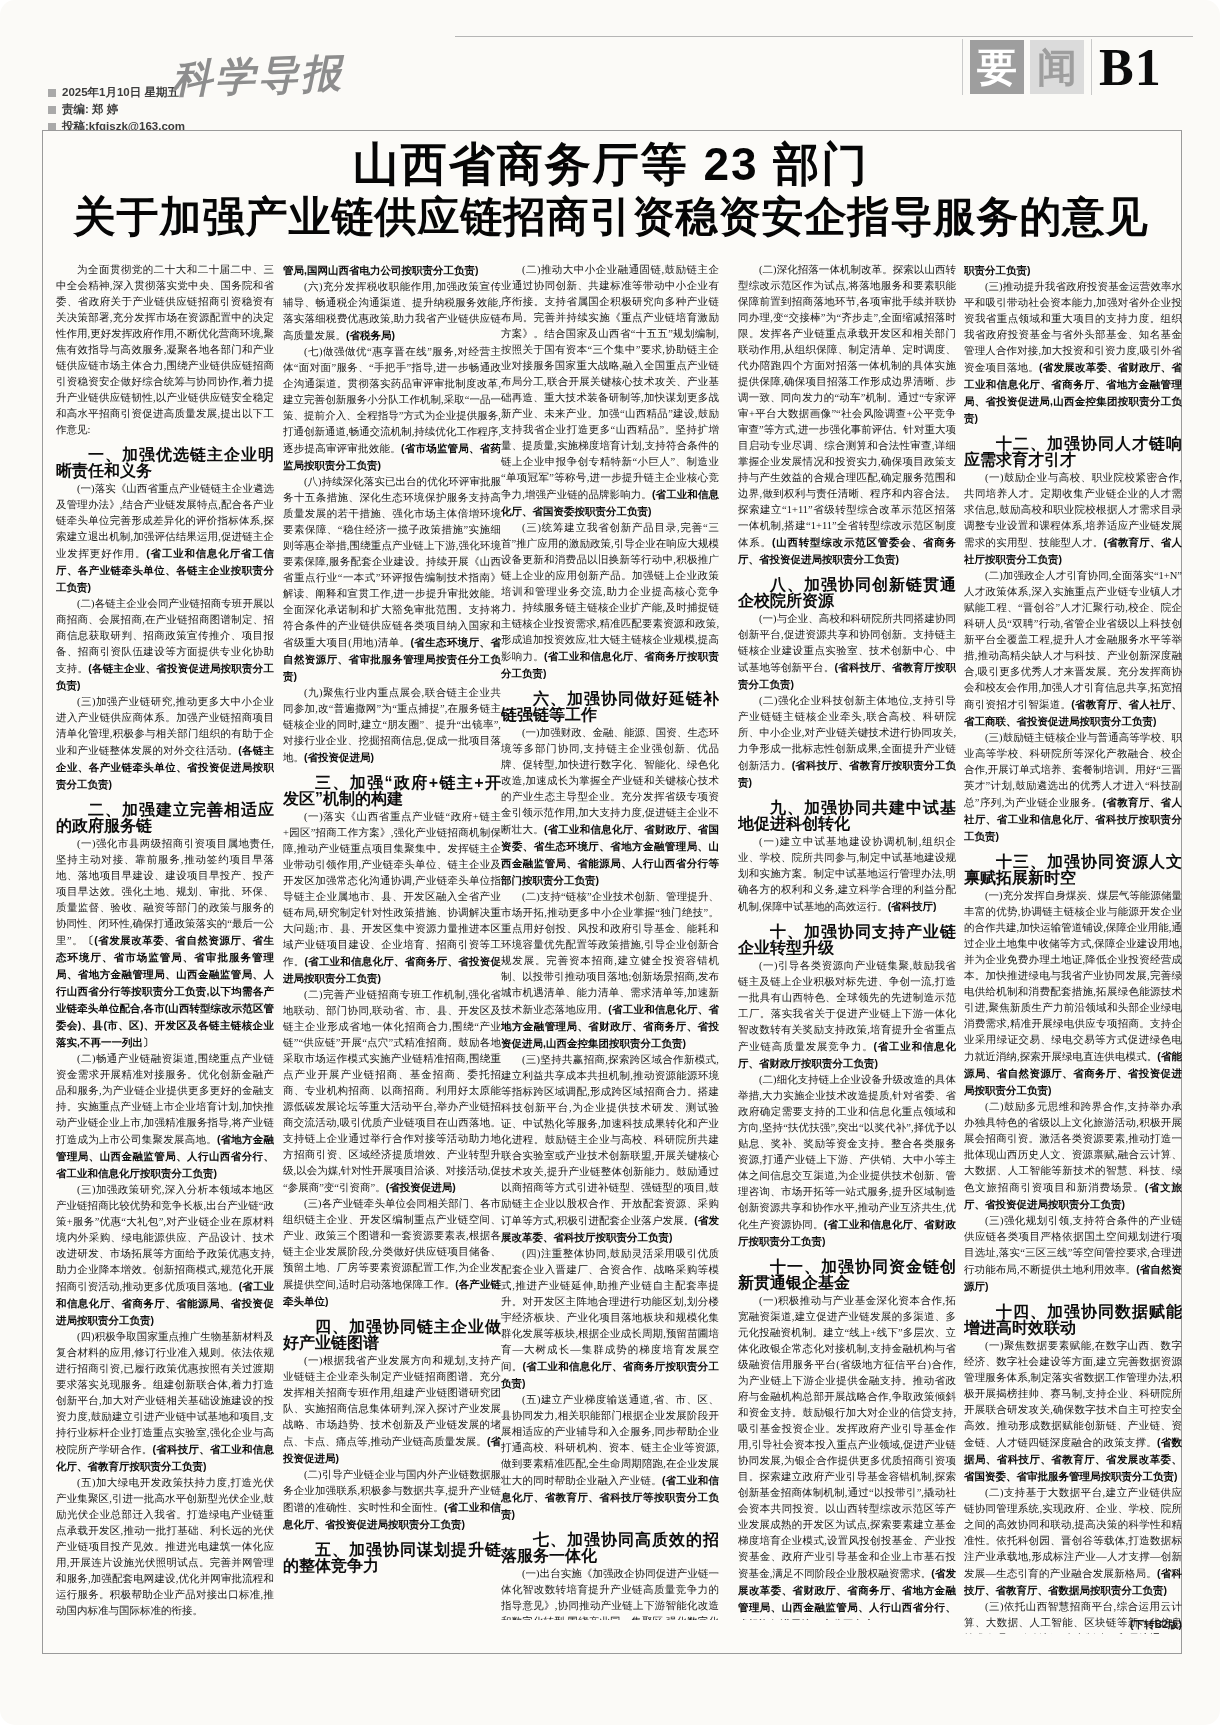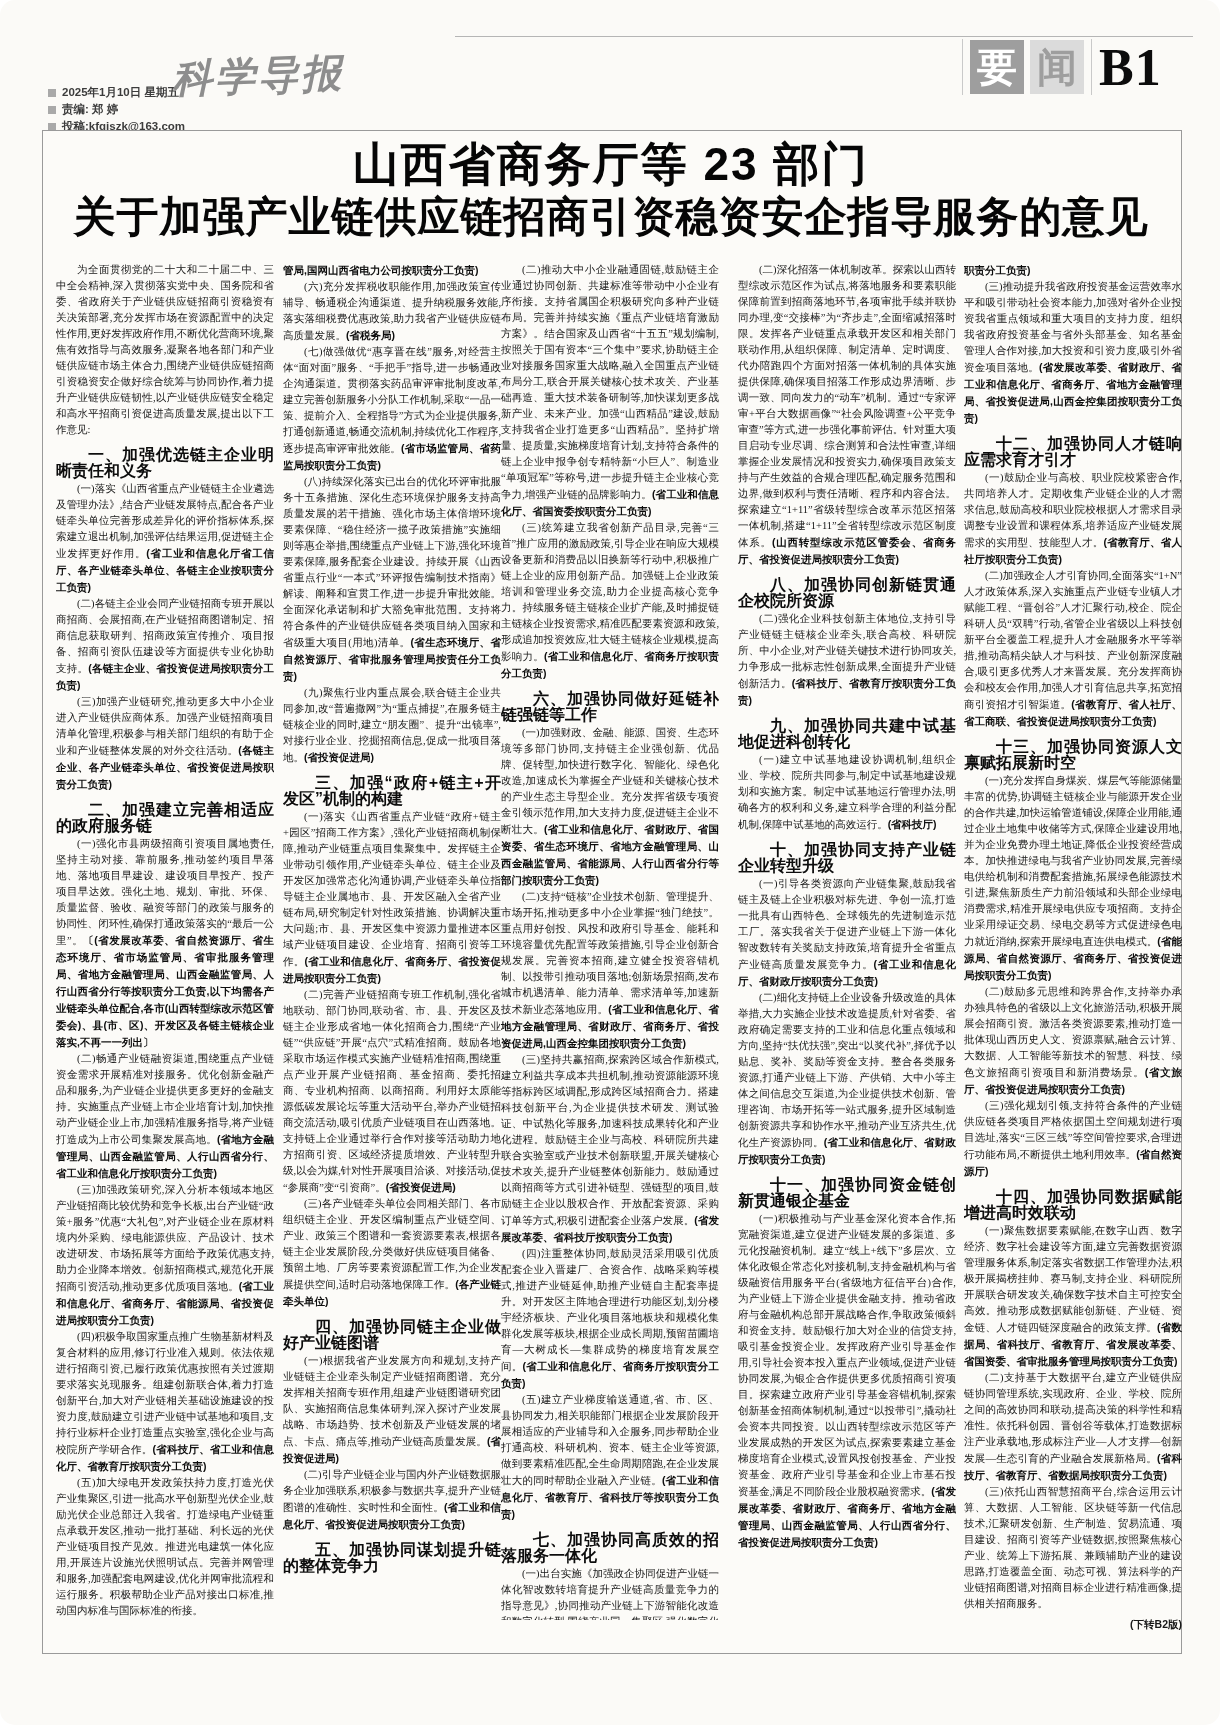--- a/index.html
+++ b/index.html
@@ -117,35 +117,37 @@
       <p><span>(二)支持“链核”企业技术创新、管理提升、市场开拓,推动更多中小企业掌握“独门绝技”。重点用好创投、风投和政府引导基金、能耗和环境容量优先配置等政策措施,引导企业创新合规发展。完善资本招商,建立健全投资容错机制、以投带引推动项目落地;创新场景招商,发布城市机遇清单、能力清单、需求清单等,加速新技术新业态落地应用。</span><span class="b">(省工业和信息化厅、省地方金融管理局、省财政厅、省商务厅、省投资促进局,山西金控集团按职责分工负责)</span></p>
       <p><span>(三)坚持共赢招商,探索跨区域合作新模式,建立利益共享成本共担机制,推动资源能源环境等指标跨区域调配,形成跨区域招商合力。搭建科技创新平台,为企业提供技术研发、测试验证、中试熟化等服务,加速科技成果转化和产业化进程。鼓励链主企业与高校、科研院所共建联合实验室或产业技术创新联盟,开展关键核心技术攻关,提升产业链整体创新能力。鼓励通过以商招商等方式引进补链型、强链型的项目,鼓励链主企业以股权合作、开放配套资源、采购订单等方式,积极引进配套企业落户发展。</span><span class="b">(省发展改革委、省科技厅按职责分工负责)</span></p>
       <p><span>(四)注重整体协同,鼓励灵活采用吸引优质配套企业入晋建厂、合资合作、战略采购等模式,推进产业链延伸,助推产业链自主配套率提升。对开发区主阵地合理进行功能区划,划分楼宇经济板块、产业化项目落地板块和规模化集群化发展等板块,根据企业成长周期,预留苗圃培育—大树成长—集群成势的梯度培育发展空间。</span><span class="b">(省工业和信息化厅、省商务厅按职责分工负责)</span></p>
       <p><span>(五)建立产业梯度输送通道,省、市、区、县协同发力,相关职能部门根据企业发展阶段开展相适应的产业辅导和入企服务,同步帮助企业打通高校、科研机构、资本、链主企业等资源,做到要素精准匹配,全生命周期陪跑,在企业发展壮大的同时帮助企业融入产业链。</span><span class="b">(省工业和信息化厅、省教育厅、省科技厅等按职责分工负责)</span></p>
       <h3><span>七、加强协同高质效的招落服务一体化</span></h3>
       <p><span>(一)出台实施《加强政企协同促进产业链一体化智改数转培育提升产业链高质量竞争力的指导意见》,协同推动产业链上下游智能化改造和数字化转型,围绕产业园、集聚区,强化数字化跨区域资源配置,推动实现区域制造、创新资源共享和协作水平提升。持续做好项目征集、推介、跟进、保障、综合评价等全周期闭环管理,针对性做好配套服务,保障项目顺利实施。</span></p>
     </div>
   <div class="col c3">
       <p><span>(二)深化招落一体机制改革。探索以山西转型综改示范区作为试点,将落地服务和要素职能保障前置到招商落地环节,各项审批手续并联协同办理,变“交接棒”为“齐步走”,全面缩减招落时限。发挥各产业链重点承载开发区和相关部门联动作用,从组织保障、制定清单、定时调度、代办陪跑四个方面对招落一体机制的具体实施提供保障,确保项目招落工作形成边界清晰、步调一致、同向发力的“动车”机制。通过“专家评审+平台大数据画像”“社会风险调查+公平竞争审查”等方式,进一步强化事前评估。针对重大项目启动专业尽调、综合测算和合法性审查,详细掌握企业发展情况和投资实力,确保项目政策支持与产生效益的合规合理匹配,确定服务范围和边界,做到权利与责任清晰、程序和内容合法。探索建立“1+11”省级转型综合改革示范区招落一体机制,搭建“1+11”全省转型综改示范区制度体系。</span><span class="b">(山西转型综改示范区管委会、省商务厅、省投资促进局按职责分工负责)</span></p>
       <h3><span>八、加强协同创新链贯通企校院所资源</span></h3>
+      <p><span>(一)与企业、高校和科研院所共同搭建协同创新平台,促进资源共享和协同创新。支持链主链核企业建设重点实验室、技术创新中心、中试基地等创新平台。</span><span class="b">(省科技厅、省教育厅按职责分工负责)</span></p>
       <p><span>(二)强化企业科技创新主体地位,支持引导产业链链主链核企业牵头,联合高校、科研院所、中小企业,对产业链关键技术进行协同攻关,力争形成一批标志性创新成果,全面提升产业链创新活力。</span><span class="b">(省科技厅、省教育厅按职责分工负责)</span></p>
       <h3><span>九、加强协同共建中试基地促进科创转化</span></h3>
       <p><span>(一)建立中试基地建设协调机制,组织企业、学校、院所共同参与,制定中试基地建设规划和实施方案。制定中试基地运行管理办法,明确各方的权利和义务,建立科学合理的利益分配机制,保障中试基地的高效运行。</span><span class="b">(省科技厅)</span></p>
       <h3><span>十、加强协同支持产业链企业转型升级</span></h3>
       <p><span>(一)引导各类资源向产业链集聚,鼓励我省链主及链上企业积极对标先进、争创一流,打造一批具有山西特色、全球领先的先进制造示范工厂。落实我省关于促进产业链上下游一体化智改数转有关奖励支持政策,培育提升全省重点产业链高质量发展竞争力。</span><span class="b">(省工业和信息化厅、省财政厅按职责分工负责)</span></p>
       <p><span>(二)细化支持链上企业设备升级改造的具体举措,大力实施企业技术改造提质,针对省委、省政府确定需要支持的工业和信息化重点领域和方向,坚持“扶优扶强”,突出“以奖代补”,择优予以贴息、奖补、奖励等资金支持。整合各类服务资源,打通产业链上下游、产供销、大中小等主体之间信息交互渠道,为企业提供技术创新、管理咨询、市场开拓等一站式服务,提升区域制造创新资源共享和协作水平,推动产业互济共生,优化生产资源协同。</span><span class="b">(省工业和信息化厅、省财政厅按职责分工负责)</span></p>
       <h3><span>十一、加强协同资金链创新贯通银企基金</span></h3>
       <p><span>(一)积极推动与产业基金深化资本合作,拓宽融资渠道,建立促进产业链发展的多渠道、多元化投融资机制。建立“线上+线下”多层次、立体化政银企常态化对接机制,支持金融机构与省级融资信用服务平台(省级地方征信平台)合作,为产业链上下游企业提供金融支持。推动省政府与金融机构总部开展战略合作,争取政策倾斜和资金支持。鼓励银行加大对企业的信贷支持,吸引基金投资企业。发挥政府产业引导基金作用,引导社会资本投入重点产业领域,促进产业链协同发展,为银企合作提供更多优质招商引资项目。探索建立政府产业引导基金容错机制,探索创新基金招商体制机制,通过“以投带引”,撬动社会资本共同投资。以山西转型综改示范区等产业发展成熟的开发区为试点,探索要素建立基金梯度培育企业模式,设置风投创投基金、产业投资基金、政府产业引导基金和企业上市基石投资基金,满足不同阶段企业股权融资需求。</span><span class="b">(省发展改革委、省财政厅、省商务厅、省地方金融管理局、山西金融监管局、人行山西省分行、省投资促进局按职责分工负责)</span></p>
     </div>
   <div class="col c4">
       <p class="cont"><span class="b">职责分工负责)</span></p>
       <p><span>(三)推动提升我省政府投资基金运营效率水平和吸引带动社会资本能力,加强对省外企业投资我省重点领域和重大项目的支持力度。组织我省政府投资基金与省外头部基金、知名基金管理人合作对接,加大投资和引资力度,吸引外省资金项目落地。</span><span class="b">(省发展改革委、省财政厅、省工业和信息化厅、省商务厅、省地方金融管理局、省投资促进局,山西金控集团按职责分工负责)</span></p>
       <h3><span>十二、加强协同人才链响应需求育才引才</span></h3>
       <p><span>(一)鼓励企业与高校、职业院校紧密合作,共同培养人才。定期收集产业链企业的人才需求信息,鼓励高校和职业院校根据人才需求目录调整专业设置和课程体系,培养适应产业链发展需求的实用型、技能型人才。</span><span class="b">(省教育厅、省人社厅按职责分工负责)</span></p>
       <p><span>(二)加强政企人才引育协同,全面落实“1+N”人才政策体系,深入实施重点产业链专业镇人才赋能工程、“晋创谷”人才汇聚行动,校企、院企科研人员“双聘”行动,省管企业省级以上科技创新平台全覆盖工程,提升人才金融服务水平等举措,推动高精尖缺人才与科技、产业创新深度融合,吸引更多优秀人才来晋发展。充分发挥商协会和校友会作用,加强人才引育信息共享,拓宽招商引资招才引智渠道。</span><span class="b">(省教育厅、省人社厅、省工商联、省投资促进局按职责分工负责)</span></p>
+      <p><span>(三)鼓励链主链核企业与普通高等学校、职业高等学校、科研院所等深化产教融合、校企合作,开展订单式培养、套餐制培训。用好“三晋英才”计划,鼓励遴选出的优秀人才进入“科技副总”序列,为产业链企业服务。</span><span class="b">(省教育厅、省人社厅、省工业和信息化厅、省科技厅按职责分工负责)</span></p>
       <h3><span>十三、加强协同资源人文禀赋拓展新时空</span></h3>
       <p><span>(一)充分发挥自身煤炭、煤层气等能源储量丰富的优势,协调链主链核企业与能源开发企业的合作共建,加快运输管道铺设,保障企业用能,通过企业土地集中收储等方式,保障企业建设用地,并为企业免费办理土地证,降低企业投资经营成本。加快推进绿电与我省产业协同发展,完善绿电供给机制和消费配套措施,拓展绿色能源技术引进,聚焦新质生产力前沿领域和头部企业绿电消费需求,精准开展绿电供应专项招商。支持企业采用绿证交易、绿电交易等方式促进绿色电力就近消纳,探索开展绿电直连供电模式。</span><span class="b">(省能源局、省自然资源厅、省商务厅、省投资促进局按职责分工负责)</span></p>
       <p><span>(二)鼓励多元思维和跨界合作,支持举办承办独具特色的省级以上文化旅游活动,积极开展展会招商引资。激活各类资源要素,推动打造一批体现山西历史人文、资源禀赋,融合云计算、大数据、人工智能等新技术的智慧、科技、绿色文旅招商引资项目和新消费场景。</span><span class="b">(省文旅厅、省投资促进局按职责分工负责)</span></p>
       <p><span>(三)强化规划引领,支持符合条件的产业链供应链各类项目严格依据国土空间规划进行项目选址,落实“三区三线”等空间管控要求,合理进行功能布局,不断提供土地利用效率。</span><span class="b">(省自然资源厅)</span></p>
       <h3><span>十四、加强协同数据赋能增进高时效联动</span></h3>
       <p><span>(一)聚焦数据要素赋能,在数字山西、数字经济、数字社会建设等方面,建立完善数据资源管理服务体系,制定落实省数据工作管理办法,积极开展揭榜挂帅、赛马制,支持企业、科研院所开展联合研发攻关,确保数字技术自主可控安全高效。推动形成数据赋能创新链、产业链、资金链、人才链四链深度融合的政策支撑。</span><span class="b">(省数据局、省科技厅、省教育厅、省发展改革委、省国资委、省审批服务管理局按职责分工负责)</span></p>
       <p><span>(二)支持基于大数据平台,建立产业链供应链协同管理系统,实现政府、企业、学校、院所之间的高效协同和联动,提高决策的科学性和精准性。依托科创园、晋创谷等载体,打造数据标注产业承载地,形成标注产业—人才支撑—创新发展—生态引育的产业融合发展新格局。</span><span class="b">(省科技厅、省教育厅、省数据局按职责分工负责)</span></p>
       <p><span>(三)依托山西智慧招商平台,综合运用云计算、大数据、人工智能、区块链等新一代信息技术,汇聚研发创新、生产制造、贸易流通、项目建设、招商引资等产业链数据,按照聚焦核心产业、统筹上下游拓展、兼顾辅助产业的建设思路,打造覆盖全面、动态可视、算法科学的产业链招商图谱,对招商目标企业进行精准画像,提供相关招商服务。</span></p>
       <p class="note">(下转B2版)</p>
     </div>

